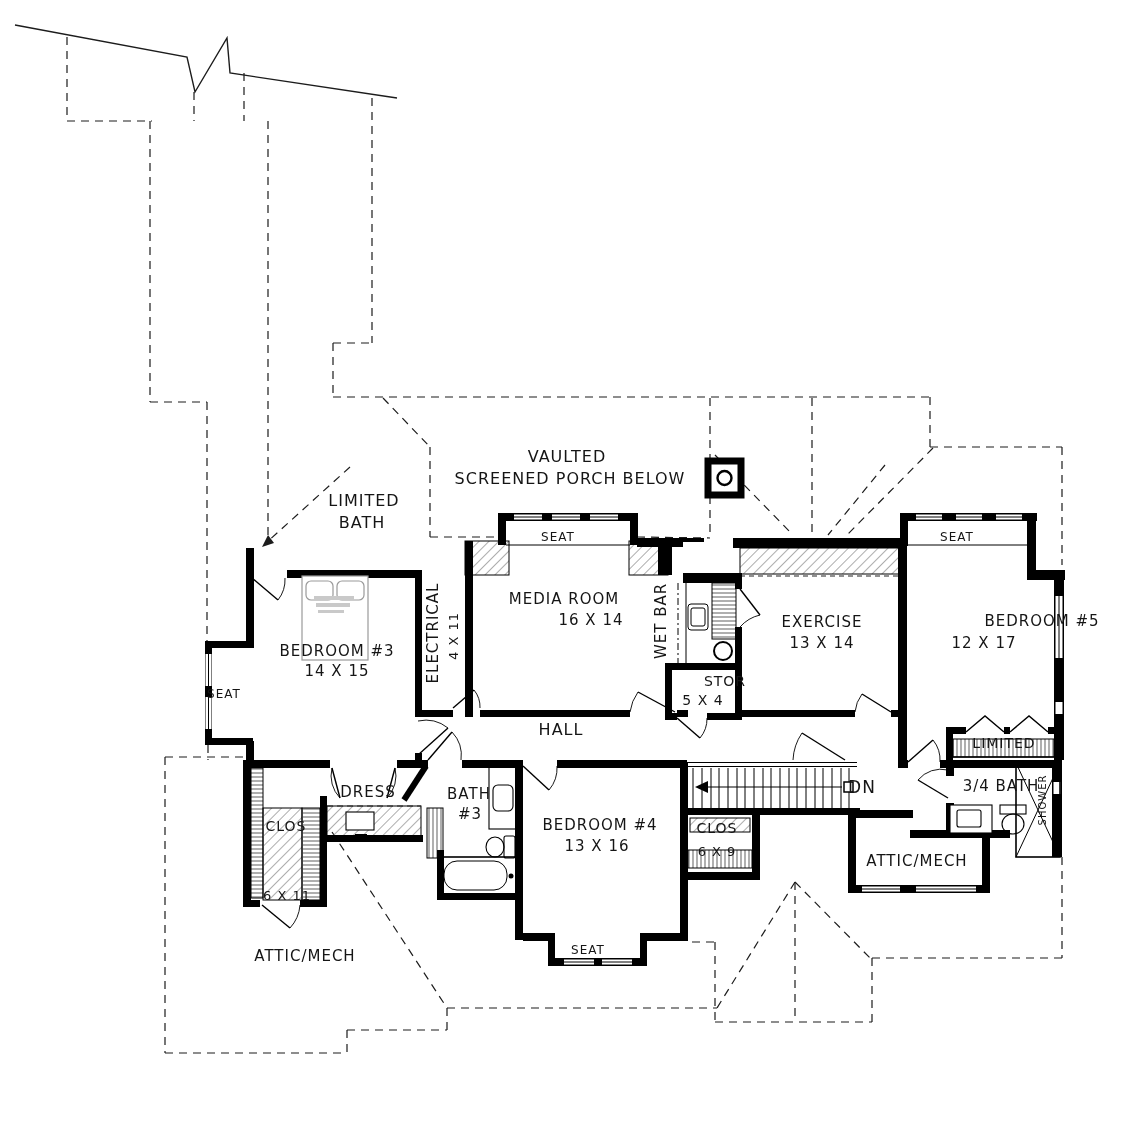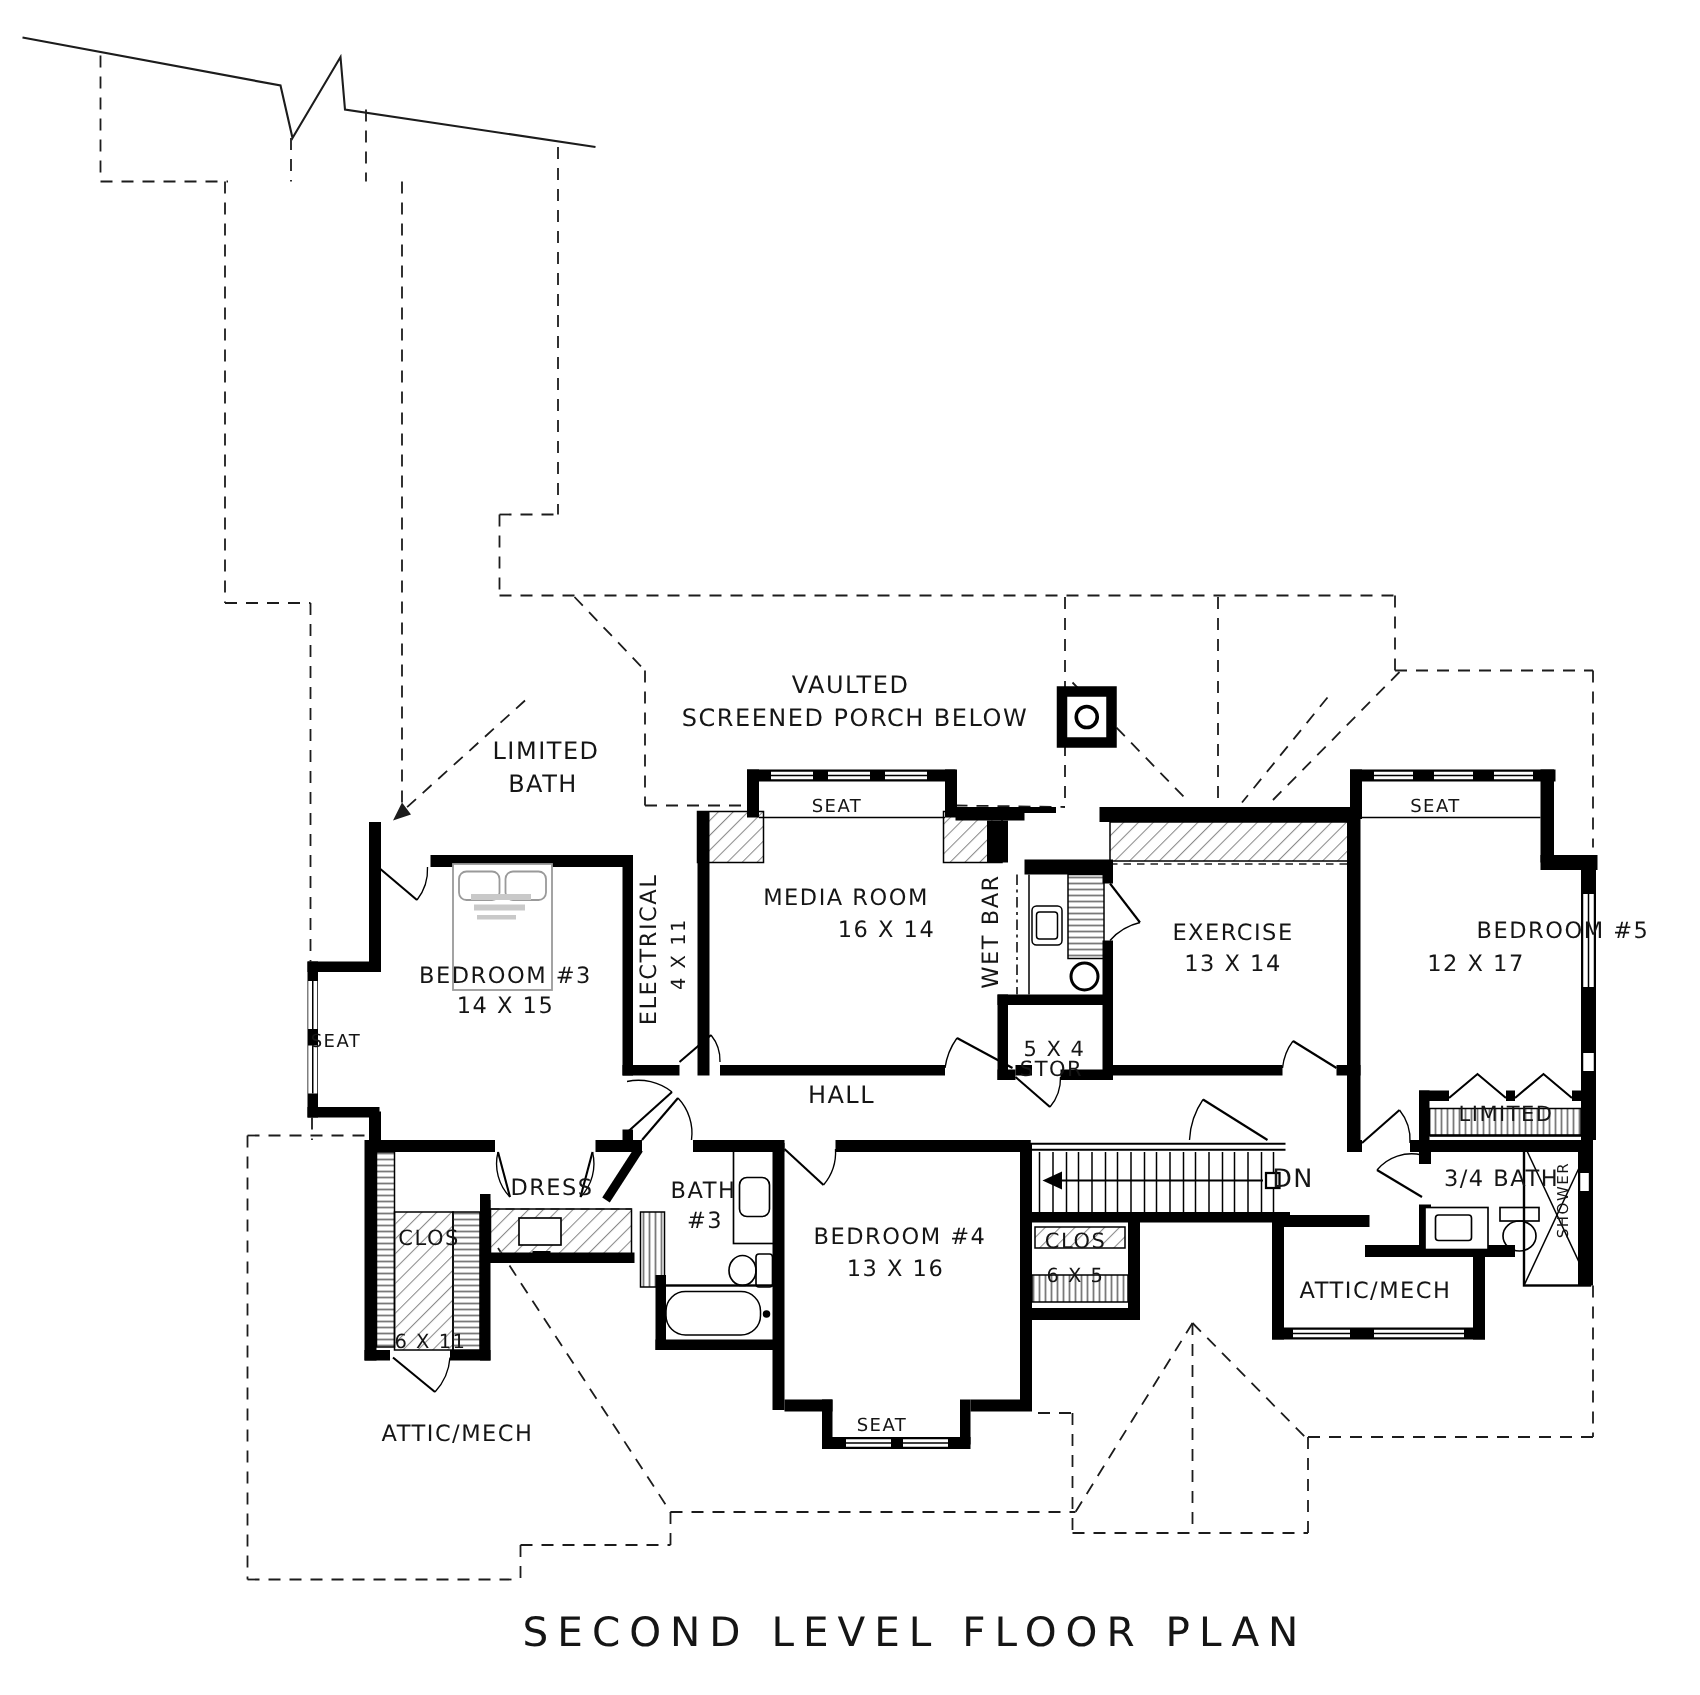--- a/index.html
+++ b/index.html
@@ -390,49 +390,48 @@
 
 <div class="lbl f15" style="left:822px; top:622px;">EXERCISE</div>
 <div class="lbl f15" style="left:822px; top:643px;">13 X 14</div>
 
 <div class="lbl f15" style="left:1042px; top:621px;">BEDROOM #5</div>
 <div class="lbl f15" style="left:984px; top:643px;">12 X 17</div>
 
 <div class="lbl f15" style="left:337px; top:651px;">BEDROOM #3</div>
 <div class="lbl f15" style="left:337px; top:671px;">14 X 15</div>
 
-<div class="lbl f14" style="left:701px; top:681px;margin-top:32px;">STOR</div>
+<div class="lbl f14" style="left:725px; top:681px;">STOR</div>
 <div class="lbl f14" style="left:703px; top:700px;">5 X 4</div>
 
 <div class="lbl f16" style="left:561px; top:730px;">HALL</div>
 
 <div class="lbl f12" style="left:558px; top:537px;">SEAT</div>
 <div class="lbl f12" style="left:957px; top:537px;">SEAT</div>
 <div class="lbl f12" style="left:224px; top:694px;">SEAT</div>
 <div class="lbl f12" style="left:588px; top:950px;">SEAT</div>
 
 <div class="lbl f14" style="left:1004px; top:743px;">LIMITED</div>
 <div class="lbl f15" style="left:1001px; top:786px;">3/4 BATH</div>
 <div class="lbl v f10" style="left:1043px; top:800px;">SHOWER</div>
 
 <div class="lbl f15" style="left:917px; top:861px;">ATTIC/MECH</div>
 
 <div class="lbl f14" style="left:717px; top:828px;">CLOS</div>
-<div class="lbl f13" style="left:717px; top:851px;">6 X 5</div>
+<div class="lbl f13" style="left:717px; top:851px;">6 X 9</div>
 
 <div class="lbl f15" style="left:600px; top:825px;">BEDROOM #4</div>
 <div class="lbl f15" style="left:597px; top:846px;">13 X 16</div>
 
 <div class="lbl f15" style="left:469px; top:794px;">BATH</div>
 <div class="lbl f15" style="left:470px; top:814px;">#3</div>
 
 <div class="lbl f15" style="left:368px; top:792px;">DRESS</div>
 
 <div class="lbl f14" style="left:286px; top:826px;">CLOS</div>
 <div class="lbl f13" style="left:287px; top:847px;margin-top:48px;">6 X 11</div>
 
 <div class="lbl f15" style="left:305px; top:956px;">ATTIC/MECH</div>
 
 <div class="lbl f11" style="left:862px; top:787px;">DN</div>
 
-<div class="lbl title" style="left:610px; top:1089px;">SECOND LEVEL FLOOR PLAN</div>
 
 </div>
 
 </body></html>

